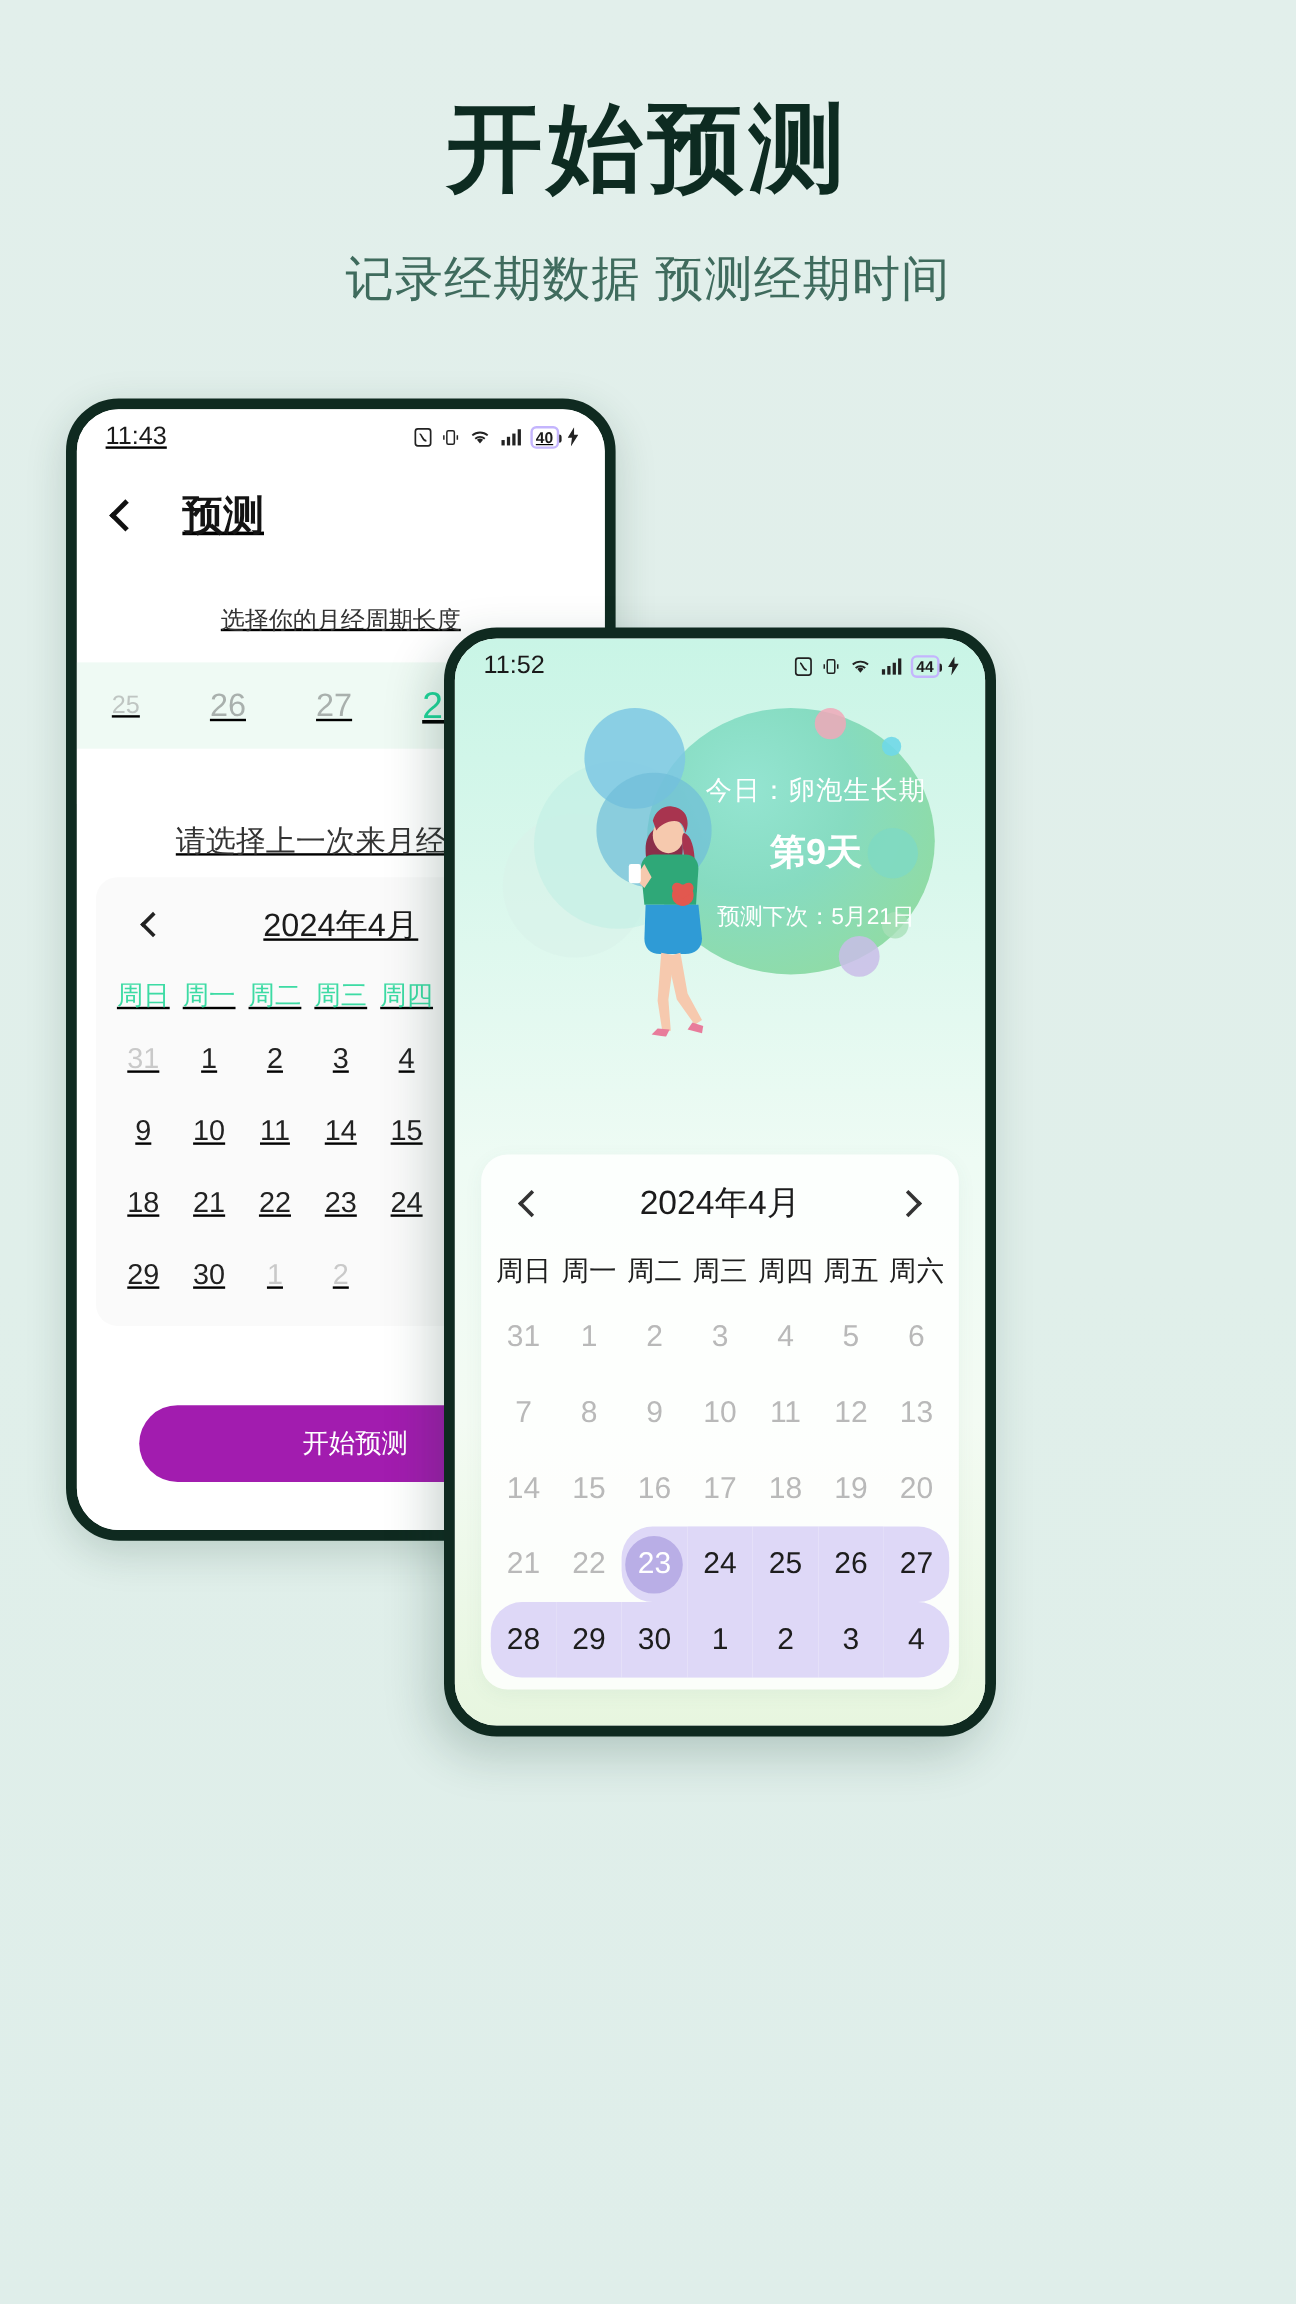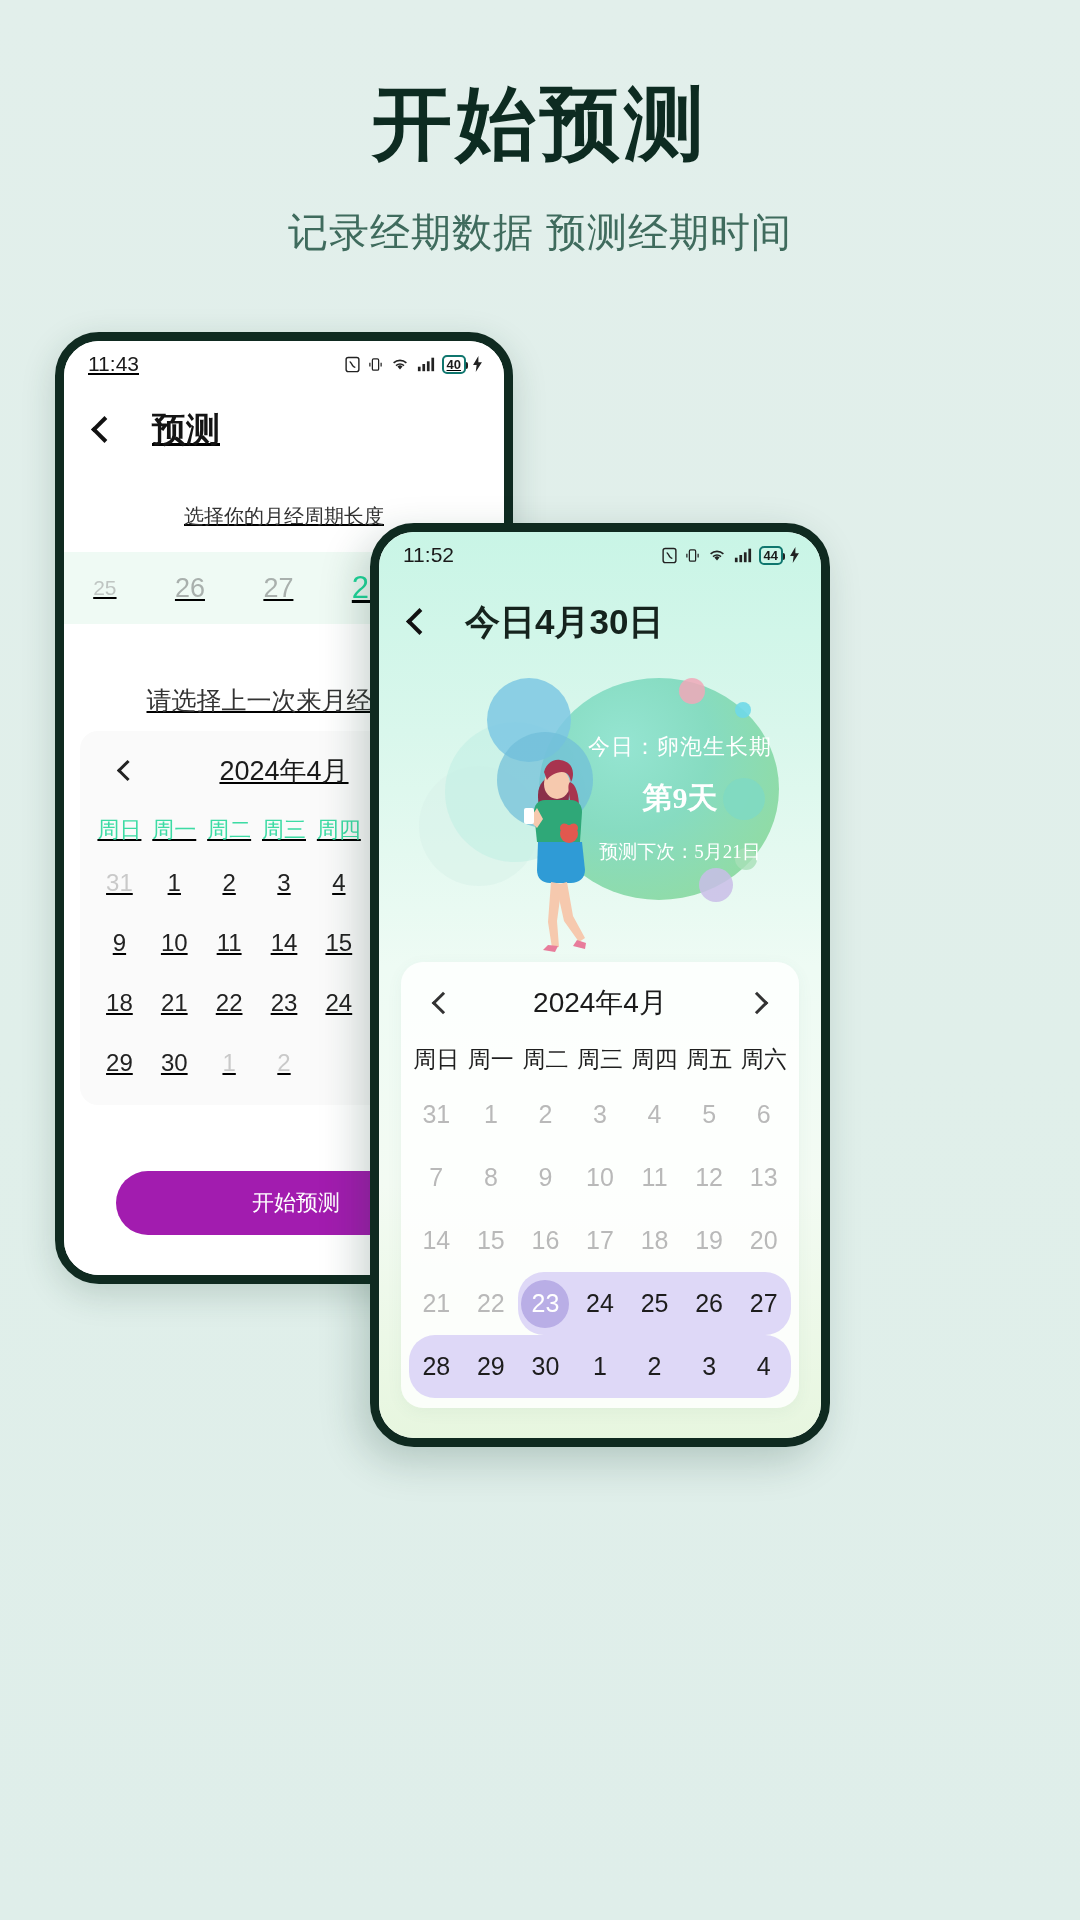--- a/index.html
+++ b/index.html
@@ -47,21 +47,21 @@
 
   
   .statusbar {
     height:46px; display:flex; align-items:center;
     justify-content:space-between; padding:0 22px 0 24px;
     font-size:21px; color:#1a1a1a; font-weight:500;
   }
   .statusicons { display:flex; align-items:center; gap:7px; }
   .statusicons svg { display:block; }
   .batt {
-    border:2px solid #0f766e; border-radius:5px; padding:1px 3px;
+    border:2px solid #c4b5fd; border-radius:5px; padding:1px 3px;
     font-size:13px; line-height:1; font-weight:600; position:relative;
   }
   .batt::after{
     content:""; position:absolute; right:-4px; top:5px;
     width:2px; height:7px; background:#222; border-radius:0 2px 2px 0;
   }
 
   
   .p1-body { position:relative; height:100%; background:#fff; }
   .p1-appbar { display:flex; align-items:center; height:86px; padding:0 0 0 24px; }
@@ -112,21 +112,21 @@
   }
 
   
   .p2-body { position:relative; height:100%;
     background:linear-gradient(180deg,#c9f5e6 0%, #d9f7ec 22%, #eefbf4 48%, #f3fbf3 72%, #e7f6df 100%);
   }
   .p2-statusbar { color:#1a1a1a; }
   .p2-appbar { display:flex; align-items:center; height:88px; padding-left:24px; }
   .p2-title { font-size:35px; font-weight:600; color:#15231d; margin-left:36px; }
 
-  .hero { position:relative; height:300px; margin-top:4px; overflow:hidden;font-family:Liberation Serif, serif; }
+  .hero { position:relative; height:300px; margin-top:4px; overflow:hidden; }
   .blob { position:absolute; border-radius:50%; }
   .b-main {
     left:160px; top:8px; width:240px; height:222px;
     background:radial-gradient(circle at 35% 30%, #8fe3cf 0%, #7fd9bd 40%, #8fd98f 100%);
     opacity:.92;
   }
   .b-blue { left:108px; top:8px; width:84px; height:84px; background:#7ec8e3; opacity:.85; }
   .b-blue2{ left:118px; top:62px; width:96px; height:96px; background:#6fbdd8; opacity:.7; }
   .b-tl   { left:66px;  top:52px; width:140px; height:140px; background:#bfeee4; opacity:.55; }
   .b-pk   { left:300px; top:8px;  width:26px; height:26px; background:#f0a8b8; opacity:.85; }
@@ -305,24 +305,20 @@
               <rect x="11" y="5" width="3" height="11" fill="#222"></rect>
               <rect x="16" y="1" width="3" height="15" fill="#222"></rect>
             </svg>
           <span class="batt">44</span>
           <svg width="9" height="16" viewBox="0 0 10 18">
               <path d="M6 0L0 10h4l-1 8 7-11H6z" fill="#222"></path>
             </svg>
         </span>
       </div>
 
-      <div class="p2-appbar">
-        <span class="chev"></span>
-        <span class="p2-title">今日4月30日</span>
-      </div>
 
       <div class="hero">
         <span class="blob b-soft"></span>
         <span class="blob b-tl"></span>
         <span class="blob b-main"></span>
         <span class="blob b-blue"></span>
         <span class="blob b-blue2"></span>
         <span class="blob b-pk"></span>
         <span class="blob b-cy"></span>
         <span class="blob b-gr"></span>

